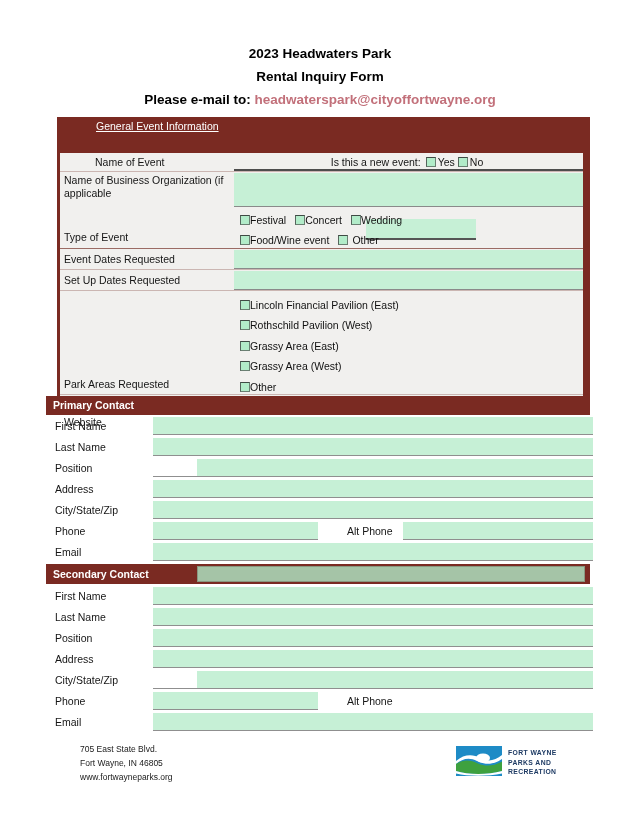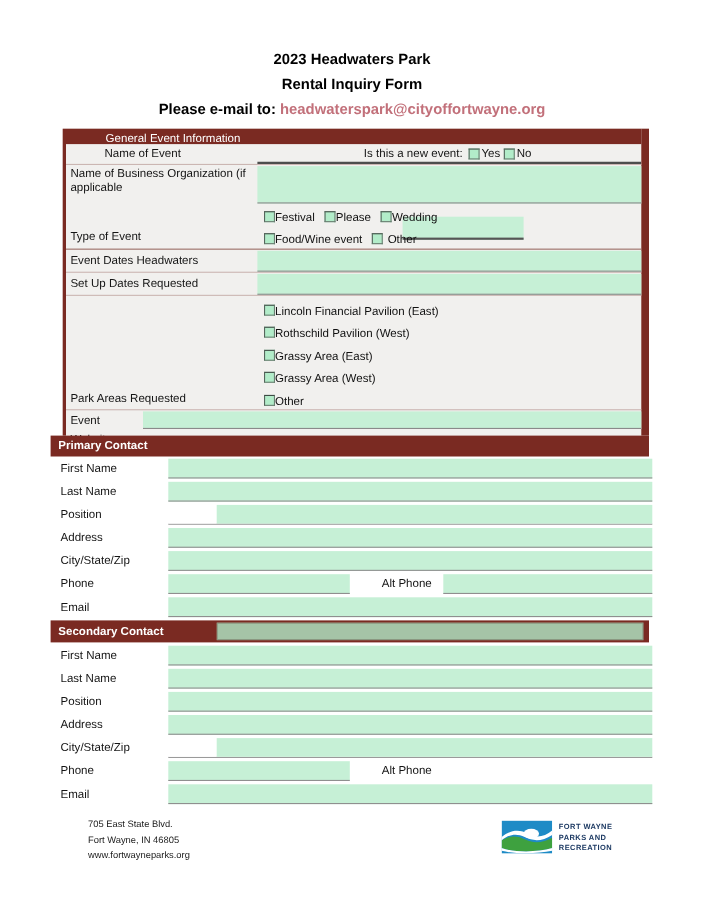--- a/index.html
+++ b/index.html
@@ -20,22 +20,22 @@
 
   
   .titles{position:absolute;top:42px;left:0;width:100%;text-align:center;}
   .titles .t{font-size:13.5px;font-weight:bold;line-height:23px;color:#000;}
   .email-link{color:var(--link-color);font-weight:bold;cursor:pointer;}
 
   
   .gbox{position:absolute;left:57px;top:117px;width:533px;height:279px;
         border-left:3px solid var(--maroon);border-right:7px solid var(--maroon);
         background:var(--row-gray);}
-  .g-bar{height:14px;background:var(--maroon);color:#fff;font-size:10.5px;
-         line-height:19px;padding-left:36px;}
+  .g-bar{height:36px;background:var(--maroon);color:#fff;font-size:10.5px;
+         line-height:19px;padding-left:36px;text-decoration:underline;}
   .g-label{font-size:10.5px;color:#151515;}
   .grow{display:flex;}
   .gfield{background:var(--field-green);border-bottom:1px solid #8a8a8a;}
 
   .r1{height:19px;border-bottom:1px solid #cbb6b2;}
   .r1 .lab{width:174px;padding-left:35px;line-height:18px;}
   .r1 .right{flex:1;display:flex;align-items:center;justify-content:center;
              box-shadow:inset 0 -2px 0 #4d4d4d;line-height:18px;}
   .r1 .right .q{margin-right:5px;}
   .yn{margin:0 3px 0 2px;}
@@ -132,31 +132,31 @@
       <div class="lab g-label">Name of Business Organization (if applicable</div>
       <div class="gfield"></div>
     </div>
 
     <div class="grow r3">
       <div class="lab g-label">
         <span>Type of Event</span>
       </div>
       <div class="right">
         <div class="optline">
-          <span class="opt"><span class="cb"></span><span class="cb-lab">Festival</span></span><span class="opt"><span class="cb"></span><span class="cb-lab">Please</span></span><span class="opt"><span class="cb"></span><span class="cb-lab">Wedding</span></span>
+          <span class="opt"><span class="cb"></span><span class="cb-lab">Festival</span></span><span class="opt"><span class="cb"></span><span class="cb-lab">Concert</span></span><span class="opt"><span class="cb"></span><span class="cb-lab">Wedding</span></span>
         </div>
         <div class="other-box"></div>
         <div class="optline">
           <span class="opt"><span class="cb"></span><span class="cb-lab">Food/Wine event</span></span><span class="opt"><span class="cb cb-gap"></span><span class="cb-lab">Other</span></span>
         </div>
       </div>
     </div>
 
     <div class="grow r45">
-      <div class="lab g-label">Event Dates Headwaters</div>
+      <div class="lab g-label">Event Dates Requested</div>
       <div class="gfield"></div>
     </div>
 
     <div class="grow r45">
       <div class="lab g-label">Set Up Dates Requested</div>
       <div class="gfield"></div>
     </div>
 
     <div class="grow r6">
       <div class="lab g-label">

